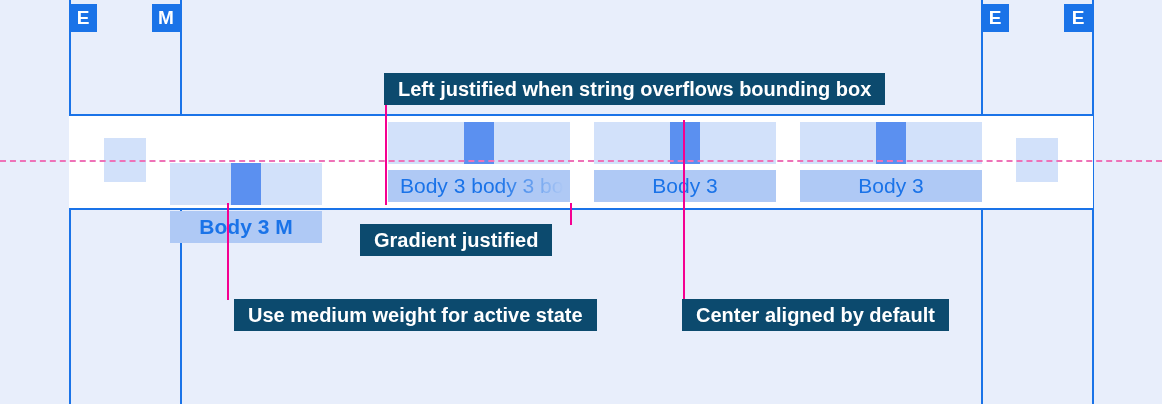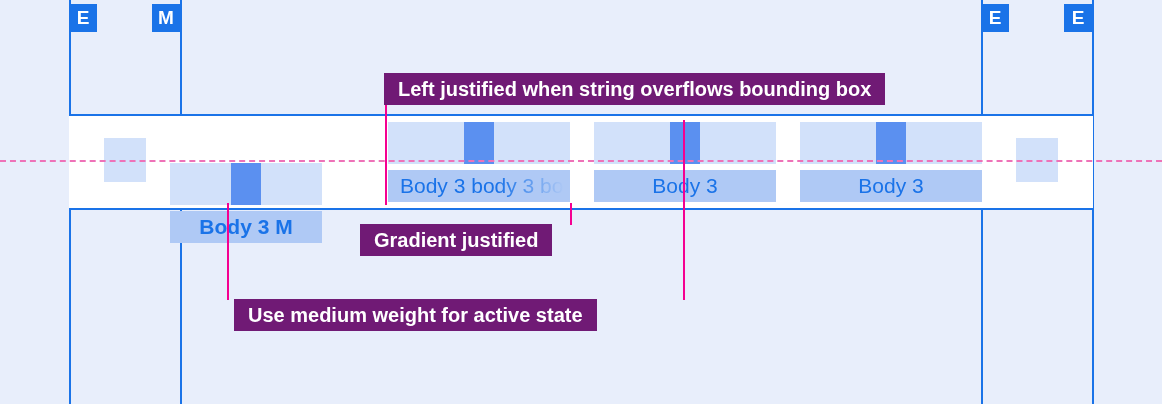--- a/index.html
+++ b/index.html
@@ -131,21 +131,21 @@
     position: absolute;
     top: 138px;
     width: 42px;
     height: 44px;
     background: #D2E1FA;
   }
 
   
   .callout {
     position: absolute;
-    background: #701a75;
+    background: #0c4a6e;
     color: #FFFFFF;
     font-size: 20px;
     font-weight: bold;
     height: 32px;
     line-height: 32px;
     padding: 0 14px;
     white-space: nowrap;
   }
 
   
@@ -210,19 +210,20 @@
   <div id="centerline"></div>
 
   <div class="leader" style="left:385px; top:105px; height:100px;"></div>
   <div class="leader" style="left:570px; top:203px; height:22px;"></div>
   <div class="leader" style="left:227px; top:203px; height:97px;"></div>
   <div class="leader" style="left:683px; top:120px; height:180px;"></div>
 
   <div class="callout" style="left:384px; top:73px;">Left justified when string overflows bounding box</div>
   <div class="callout" style="left:360px; top:224px;">Gradient justified</div>
   <div class="callout" style="left:234px; top:299px;">Use medium weight for active state</div>
+  <div class="callout" style="left:682px; top:299px;">Center aligned by default</div>
 
   <div class="badge" style="left:69px;  top:4px;">E</div>
   <div class="badge" style="left:152px; top:4px;">M</div>
   <div class="badge" style="left:981px; top:4px;">E</div>
   <div class="badge" style="left:1064px;top:4px;">E</div>
 
 </div>
 
 </body></html>

